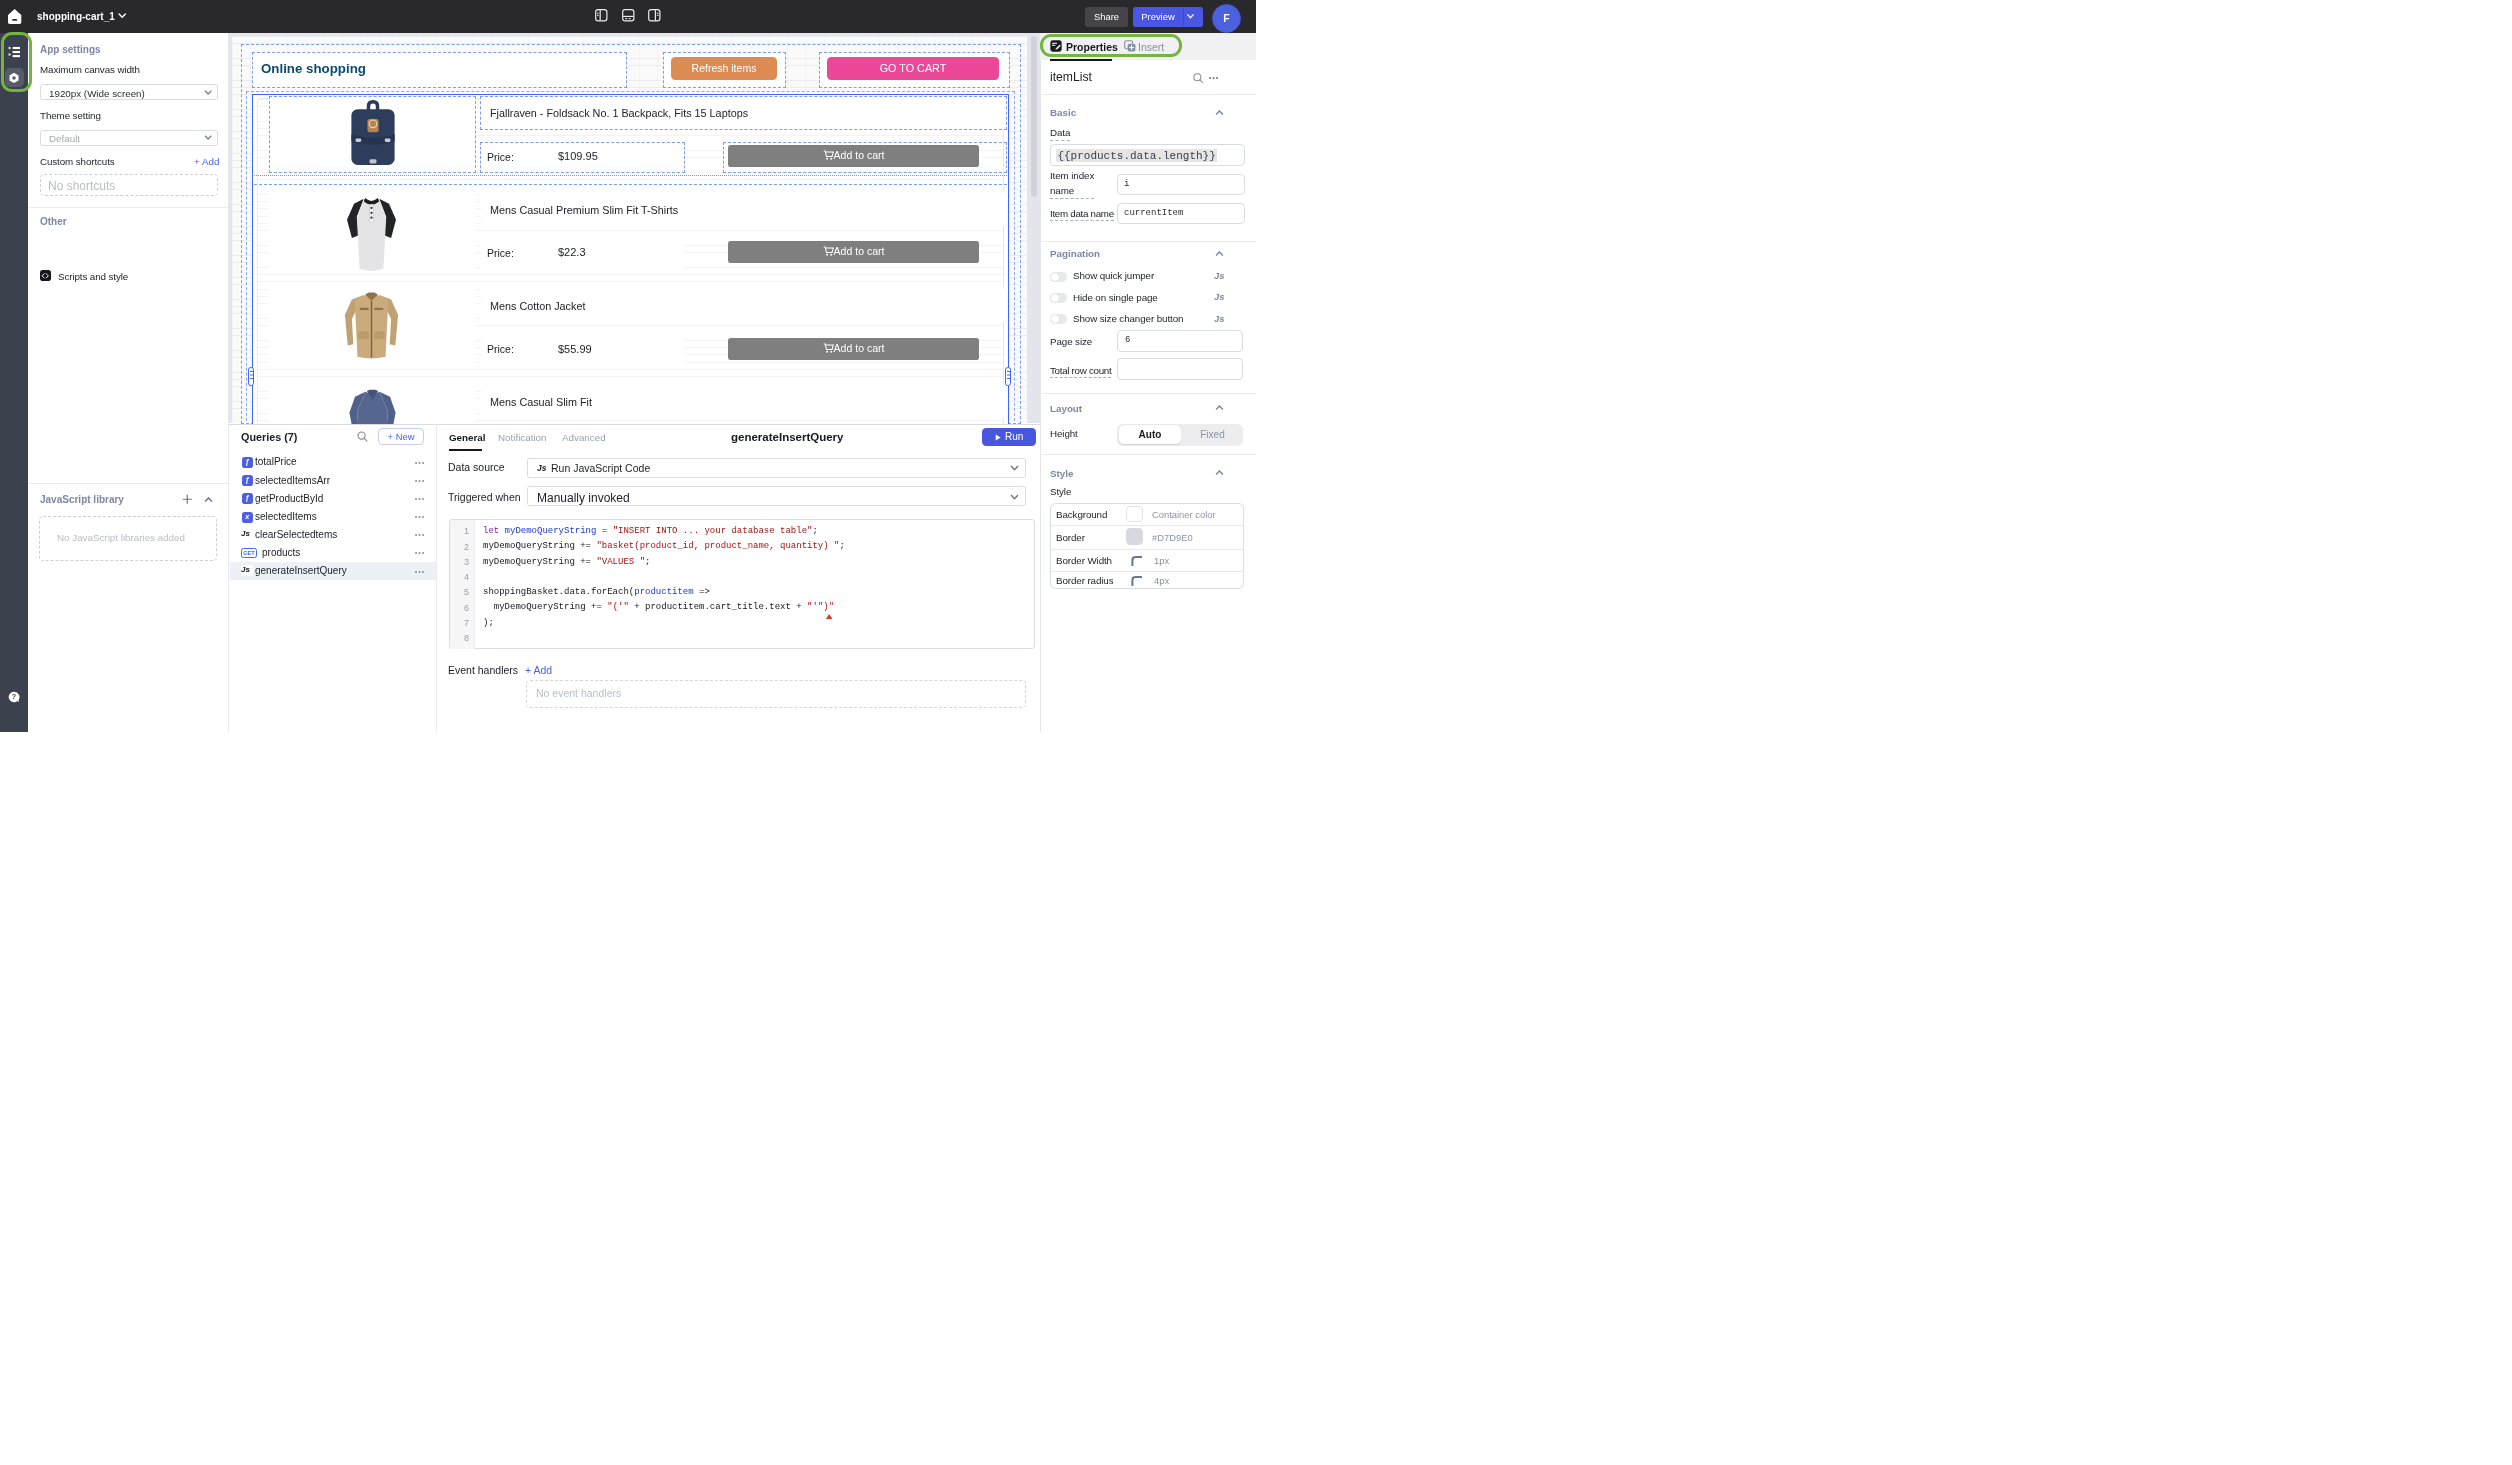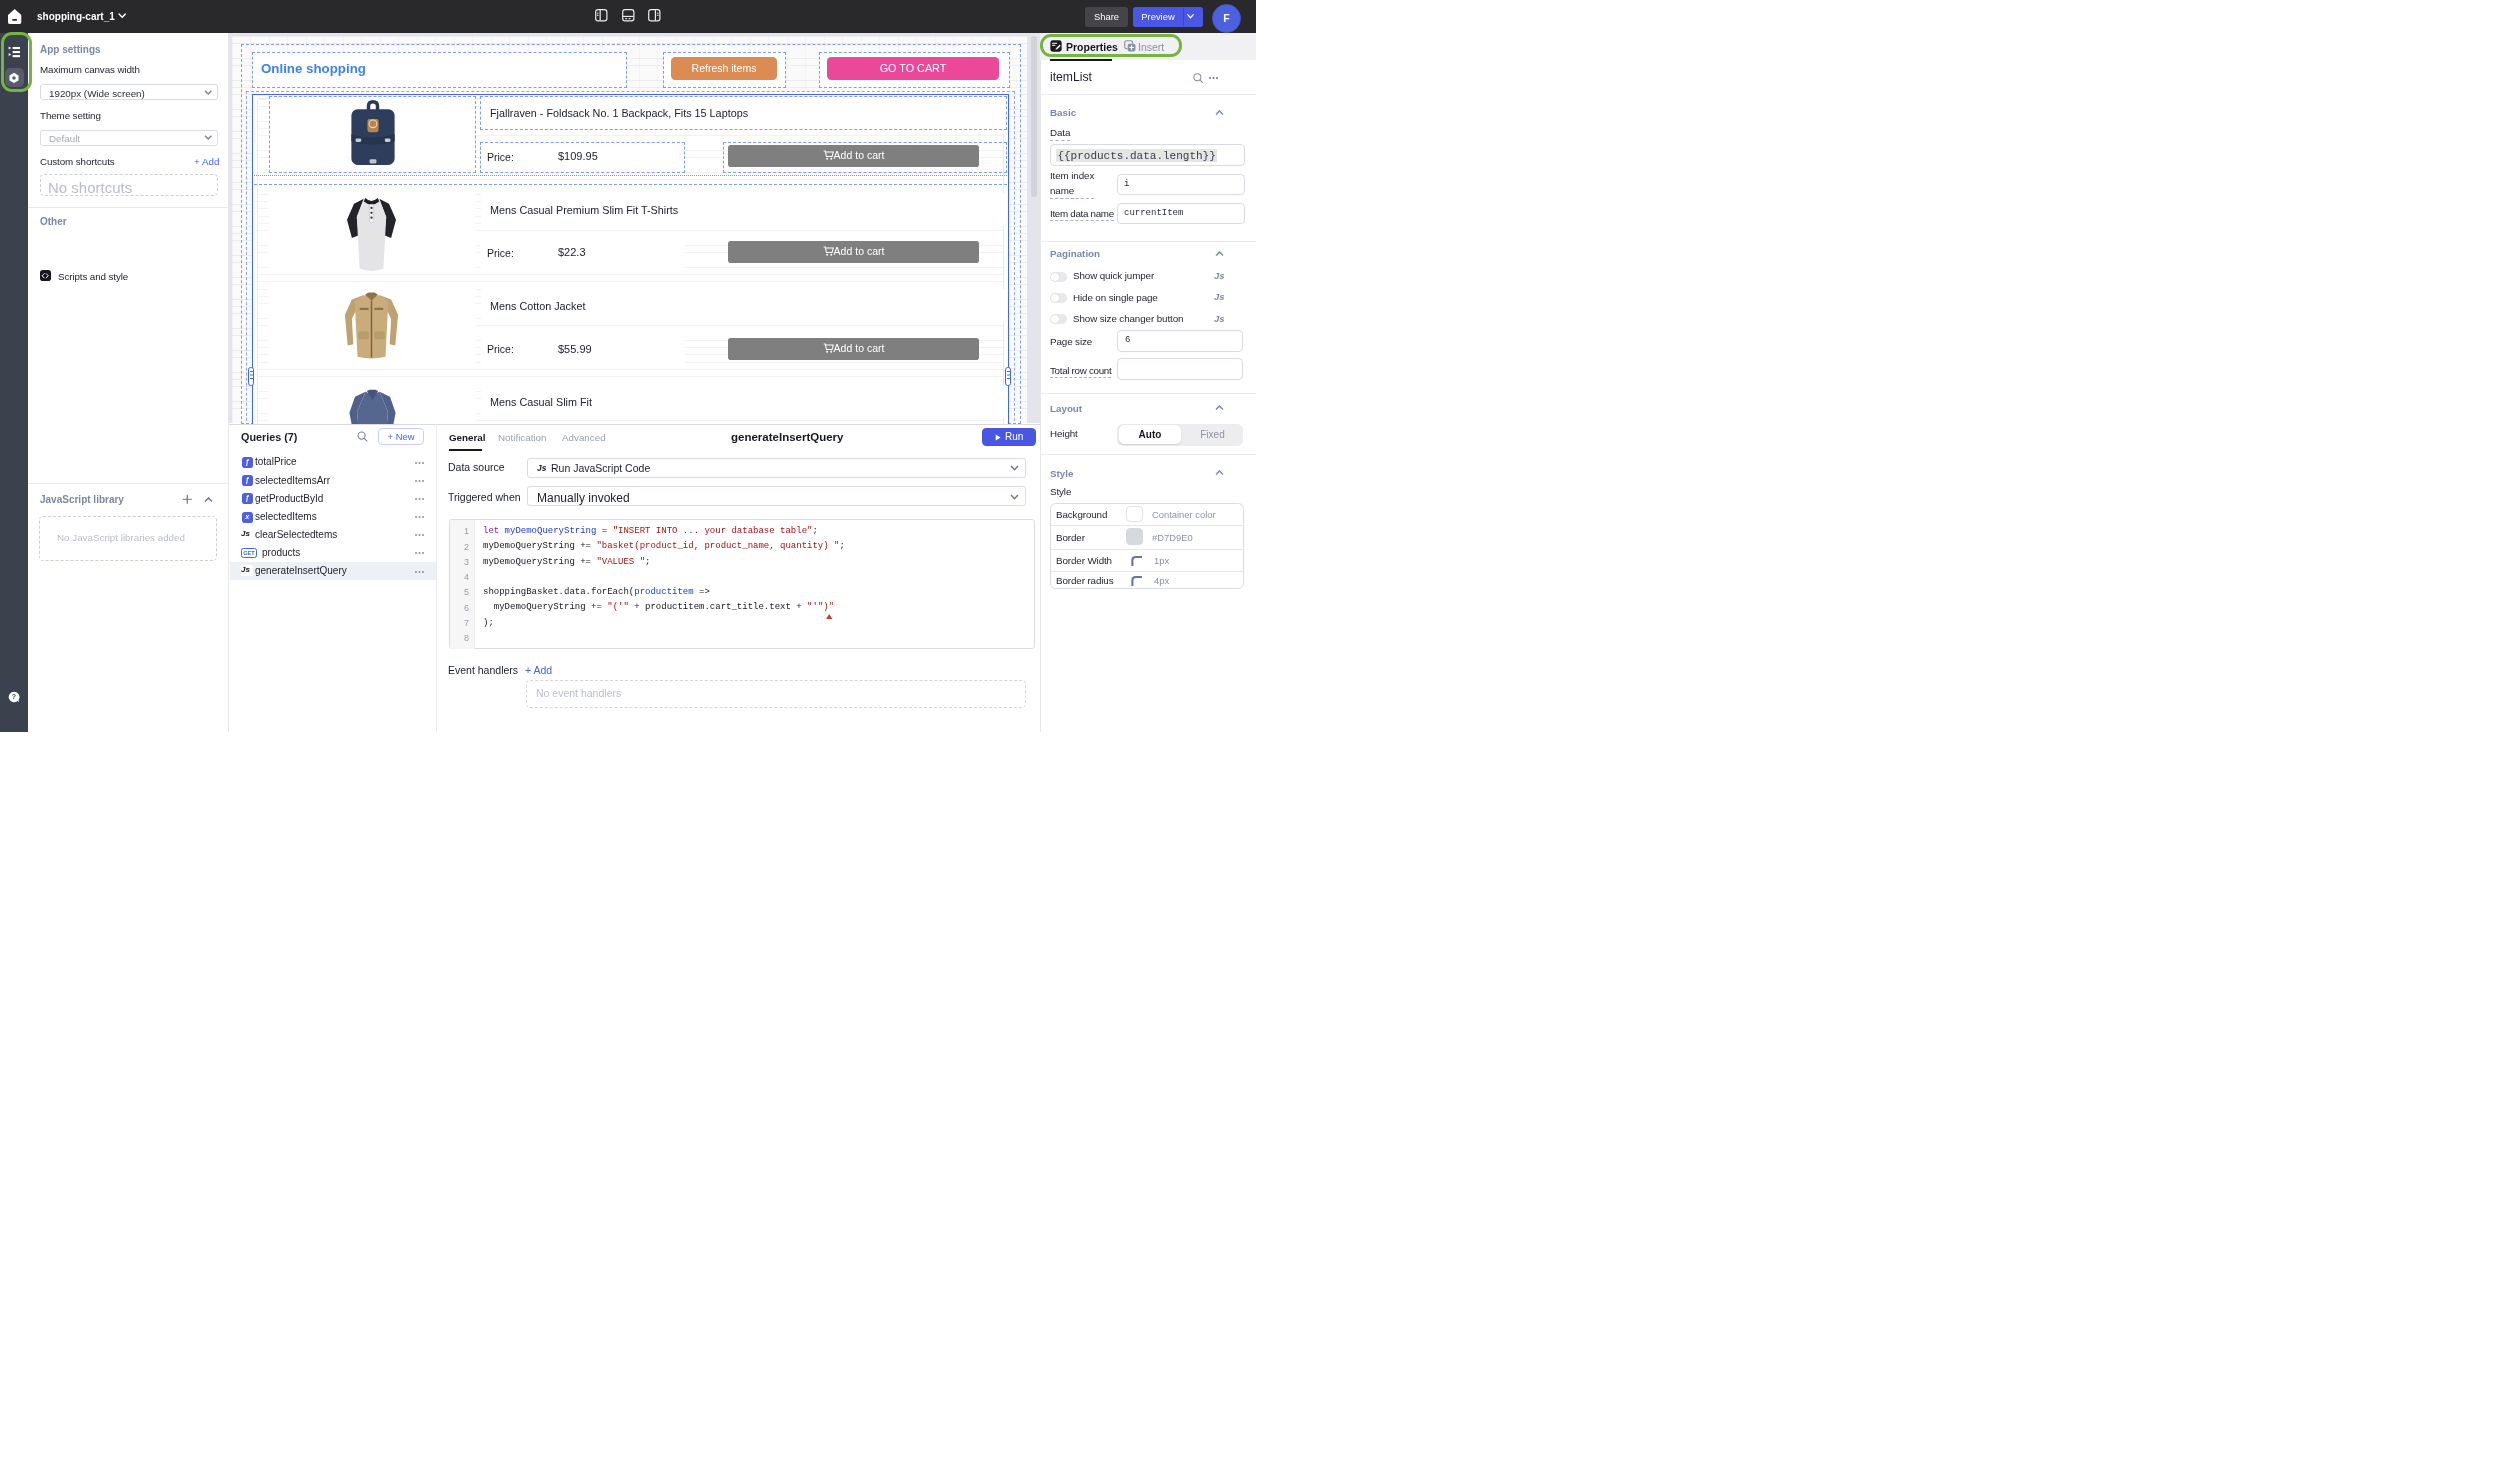--- a/index.html
+++ b/index.html
@@ -88,21 +88,21 @@
     </svg>
 <div class="ab lbl" style="left:40px;top:110px;font-size:9.8px">Theme setting</div>
 <div class="ab inp" style="left:40px;top:130px;width:178px;height:16px;border-radius:2.8px"></div>
 <div class="ab" style="left:49px;top:133px;font-size:9.8px;color:#a4a9b3">Default</div>
 <svg class="ab chev" style="left:204px;top:135px" width="8.4" height="5.6" viewBox="0 0 12 8">
       <path d="M1.5 1 L6 5.8 L10.5 1" stroke="#7e838e"></path>
     </svg>
 <div class="ab lbl" style="left:40px;top:156px;font-size:9.8px">Custom shortcuts</div>
 <div class="ab" style="left:194px;top:156px;font-size:9.8px;color:#4662e6">+ Add</div>
 <div class="ab" style="left:40px;top:174px;width:178px;height:21.6px;border:0.7px dashed #ccd0d6;border-radius:4.2px"></div>
-<div class="ab" style="left:48px;top:179px;font-size:15px;color:#b9bdc5">No shortcuts</div>
+<div class="ab" style="left:48px;top:179px;font-size:12px;color:#b9bdc5">No shortcuts</div>
 <div class="ab" style="left:28px;top:207px;width:201px;height:0.7px;background:#e8eaed"></div>
 <div class="ab sl" style="left:40px;top:216px;font-size:10px">Other</div>
 <div class="ab" style="left:40px;top:270px;width:11px;height:11px;background:#16181d;border-radius:2.8px"></div>
 <svg class="ab" style="left:41px;top:273px" width="8.4" height="5.6" viewBox="0 0 12 8">
       <path d="M4.5 1 L1.5 4 L4.5 7 M7.5 1 L10.5 4 L7.5 7" stroke="#fff" stroke-width="1.4" fill="none" stroke-linecap="round"></path>
     </svg>
 <div class="ab lbl" style="left:58px;top:271px;font-size:9.8px">Scripts and style</div>
 <div class="ab" style="left:28px;top:483px;width:201px;height:0.7px;background:#e8eaed"></div>
 <div class="ab sl" style="left:40px;top:494px;font-size:10px">JavaScript library</div>
 <svg class="ab" style="left:182px;top:494px" width="10.5" height="10.5" viewBox="0 0 15 15">
@@ -116,21 +116,21 @@
 
 
 <div class="ab" style="left:229px;top:33px;width:811px;height:390px;background:#e4e5eb"></div>
 <div class="ab" style="left:232px;top:36px;width:795px;height:387px;background:#fafafb;
  background-image:repeating-linear-gradient(to bottom,rgba(120,125,140,.10) 0 0.7px,transparent 0.7px 7.3px),repeating-linear-gradient(to right,rgba(120,125,140,.055) 0 0.7px,transparent 0.7px 18.5px)"></div>
 <div class="ab" style="left:1031px;top:36px;width:6.3px;height:161px;background:#d2d3d9;border-radius:3.5px"></div>
 
 <div class="ab dash" style="left:241px;top:44px;width:780px;height:380px;border-width:1px"></div>
 
 <div class="ab" style="left:252px;top:52px;width:375px;height:36px;background:#fff;border:1px dashed #7b9cf0"></div>
-<div class="ab" style="left:261px;top:61px;font-size:13.3px;font-weight:700;color:#3b82f6">Online shopping</div>
+<div class="ab" style="left:261px;top:61px;font-size:13.3px;font-weight:700;color:#0c4a6e">Online shopping</div>
 <div class="ab" style="left:663px;top:52px;width:123px;height:36px;background:#fff;border:1px dashed #7b9cf0"></div>
 <div class="ab" style="left:671px;top:57px;width:106px;height:23px;background:#dc8b53;border-radius:4.2px;color:#fff;font-size:10.5px;text-align:center;line-height:23px">Refresh items</div>
 <div class="ab" style="left:819px;top:52px;width:191px;height:36px;background:#fff;border:1px dashed #7b9cf0"></div>
 <div class="ab" style="left:827px;top:57px;width:172px;height:23px;background:#ec4899;border-radius:4.2px;color:#fff;font-size:10.8px;text-align:center;line-height:23px">GO TO CART</div>
 
 <div class="ab" style="left:246px;top:91px;width:769px;height:340px;border:1px dashed #8aa6f2"></div>
 <div class="ab" style="left:252px;top:94px;width:757px;height:336px;background:#fff;border:1.4px solid #3f66f1"></div>
 <div class="ab" style="left:257px;top:98px;width:747px;height:332px;border:0.7px solid #e8e9ee;border-bottom:none;border-radius:4.2px 4.2px 0 0;
  background-image:repeating-linear-gradient(to bottom,rgba(120,125,140,.09) 0 0.7px,transparent 0.7px 7.3px)"></div>
 

